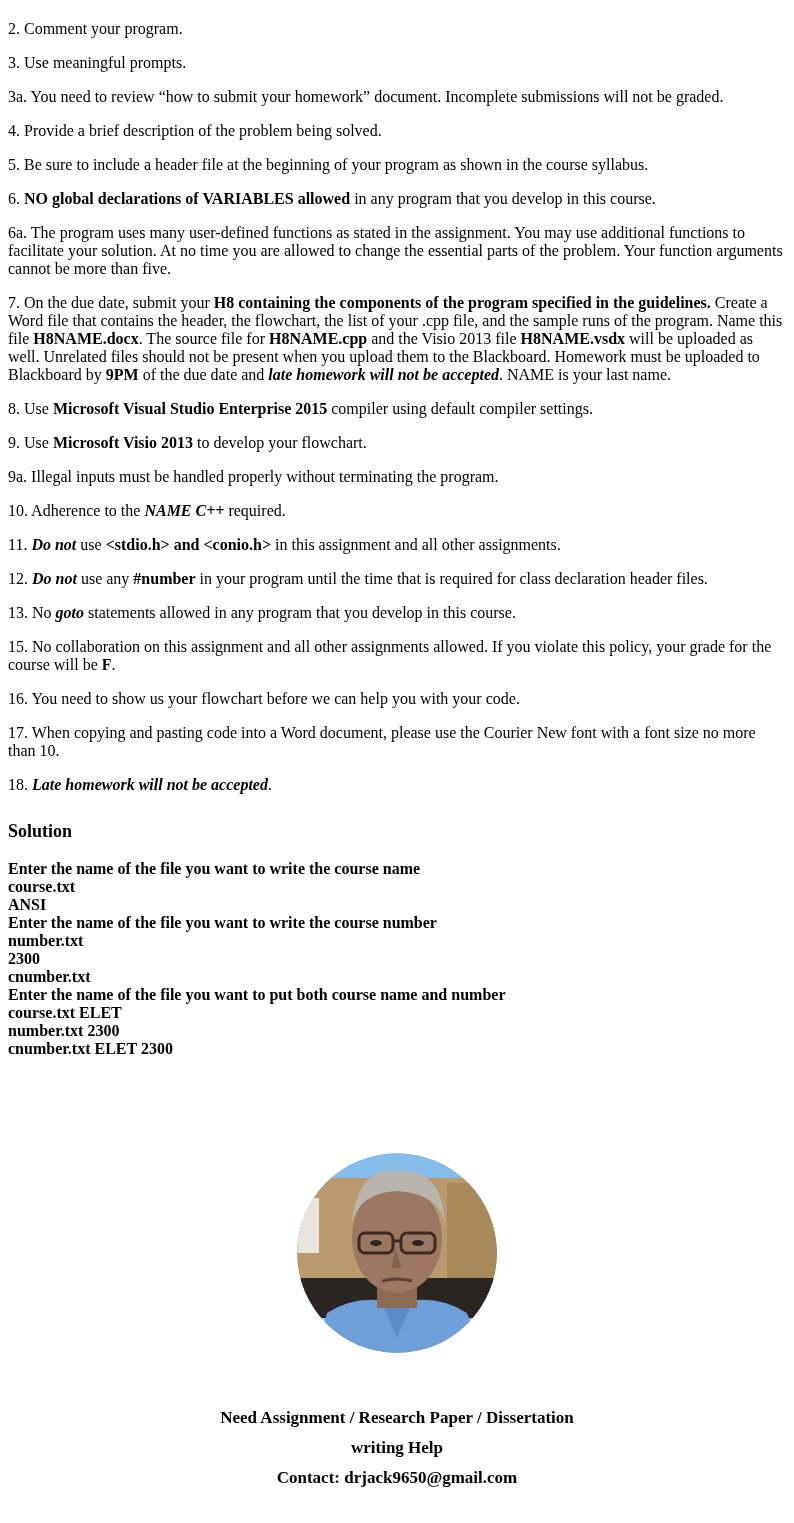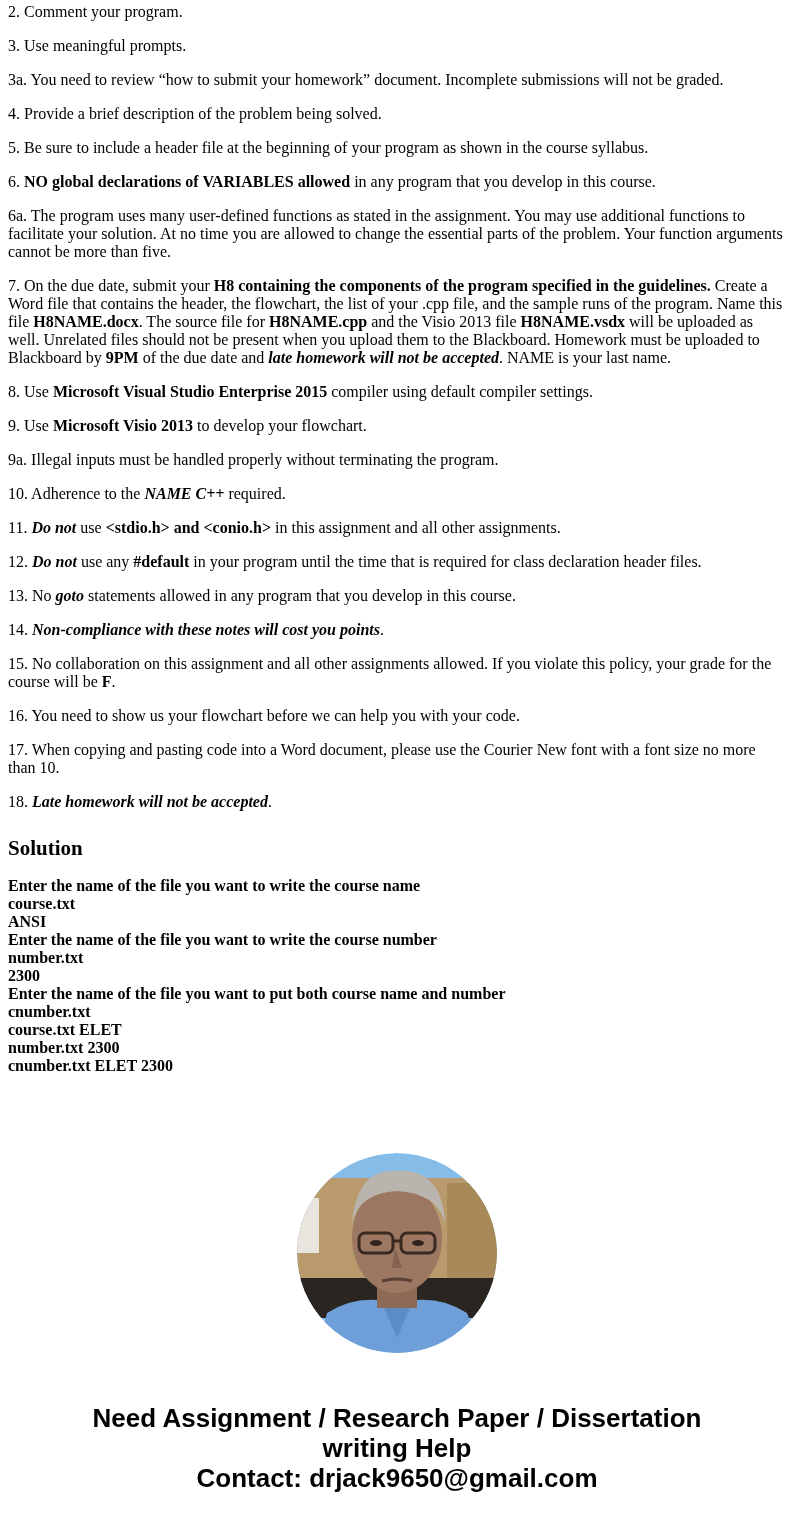--- a/index.html
+++ b/index.html
@@ -8,24 +8,24 @@
       min-height: 1523px;
       font-family: "Liberation Serif", serif;
       font-size: 16px;
       line-height: 18px;
       color: #000000;
       position: relative;
       overflow: hidden;
     }
     .content { padding: 0 8px; }
     .note { margin: 0 0 16px 0; }
-    .note:first-child { margin-top: 3px; }
+    .note:first-child { margin-top: 20px; }
     h3.sol-title {
       font-family: "Liberation Serif", serif;
-      font-size: 21px;
+      font-size: 18px;
       font-weight: bold;
       margin: 26px 0 18px 0;
       line-height: 22px;
     }
     .output { margin: 0; }
     .output div { line-height: 18px; font-weight: bold; }
     .avatar-wrap {
       position: absolute;
       left: 297px;
       top: 1153px;
@@ -33,23 +33,23 @@
       height: 200px;
       border-radius: 50%;
       overflow: hidden;
     }
     .promo {
       position: absolute;
       left: 0;
       top: 1403px;
       width: 794px;
       text-align: center;
-      font-family: Liberation Sans, sans-serif;
+      font-family: Liberation Serif, serif;
       font-weight: bold;
-      font-size: 26px;
+      font-size: 17px;
       line-height: 30px;
     }
   </style>
 </head>
 <body>
 
 <div class="content">
   <div id="notes-list">
       <p class="note"><span>2. Comment your program.</span></p>
       <p class="note"><span>3. Use meaningful prompts.</span></p>
@@ -57,40 +57,39 @@
       <p class="note"><span>4. Provide a brief description of the problem being solved.</span></p>
       <p class="note"><span>5. Be sure to include a header file at the beginning of your program as shown in the course syllabus.</span></p>
       <p class="note"><span>6. </span><b>NO global declarations of VARIABLES allowed</b><span> in any program that you develop in this course.</span></p>
       <p class="note"><span>6a. The program uses many user-defined functions as stated in the assignment. You may use additional functions to facilitate your solution. At no time you are allowed to change the essential parts of the problem. Your function arguments cannot be more than five.</span></p>
       <p class="note"><span>7. On the due date, submit your </span><b>H8 containing the components of the program specified in the guidelines.</b><span> Create a Word file that contains the header, the flowchart, the list of your .cpp file, and the sample runs of the program. Name this file </span><b>H8NAME.docx</b><span>. The source file for </span><b>H8NAME.cpp</b><span> and the Visio 2013 file </span><b>H8NAME.vsdx</b><span> will be uploaded as well. Unrelated files should not be present when you upload them to the Blackboard. Homework must be uploaded to Blackboard by </span><b>9PM</b><span> of the due date and </span><b style="font-style: italic;">late homework will not be accepted</b><span>. NAME is your last name.</span></p>
       <p class="note"><span>8. Use </span><b>Microsoft Visual Studio Enterprise 2015</b><span> compiler using default compiler settings.</span></p>
       <p class="note"><span>9. Use </span><b>Microsoft Visio 2013</b><span> to develop your flowchart.</span></p>
       <p class="note"><span>9a. Illegal inputs must be handled properly without terminating the program.</span></p>
       <p class="note"><span>10. Adherence to the </span><b style="font-style: italic;">NAME C++</b><span> required.</span></p>
       <p class="note"><span>11. </span><b style="font-style: italic;">Do not</b><span> use </span><b>&lt;stdio.h&gt; and &lt;conio.h&gt;</b><span> in this assignment and all other assignments.</span></p>
-      <p class="note"><span>12. </span><b style="font-style: italic;">Do not</b><span> use any </span><b>#default</b><span> in your program until the time that is required for class declaration header files.</span></p>
+      <p class="note"><span>12. </span><b style="font-style: italic;">Do not</b><span> use any </span><b>#number</b><span> in your program until the time that is required for class declaration header files.</span></p>
       <p class="note"><span>13. No </span><b style="font-style: italic;">goto</b><span> statements allowed in any program that you develop in this course.</span></p>
-      <p class="note"><span>14. </span><b style="font-style: italic;">Non-compliance with these notes will cost you points</b><span>.</span></p>
       <p class="note"><span>15. No collaboration on this assignment and all other assignments allowed. If you violate this policy, your grade for the course will be </span><b>F</b><span>.</span></p>
       <p class="note"><span>16. You need to show us your flowchart before we can help you with your code.</span></p>
       <p class="note"><span>17. When copying and pasting code into a Word document, please use the Courier New font with a font size no more than 10.</span></p>
       <p class="note"><span>18. </span><b style="font-style: italic;">Late homework will not be accepted</b><span>.</span></p>
     </div>
 
   <h3 class="sol-title">Solution</h3>
 
   <div class="output" id="output-block">
       <div>Enter the name of the file you want to write the course name</div>
       <div>course.txt</div>
       <div>ANSI</div>
       <div>Enter the name of the file you want to write the course number</div>
       <div>number.txt</div>
       <div>2300</div>
+      <div>cnumber.txt</div>
       <div>Enter the name of the file you want to put both course name and number</div>
-      <div>cnumber.txt</div>
       <div>course.txt ELET</div>
       <div>number.txt 2300</div>
       <div>cnumber.txt ELET 2300</div>
     </div>
 </div>
 
 <div class="avatar-wrap">
   <svg width="200" height="200" viewBox="0 0 200 200">
     <defs>
       <clipPath id="circ">

